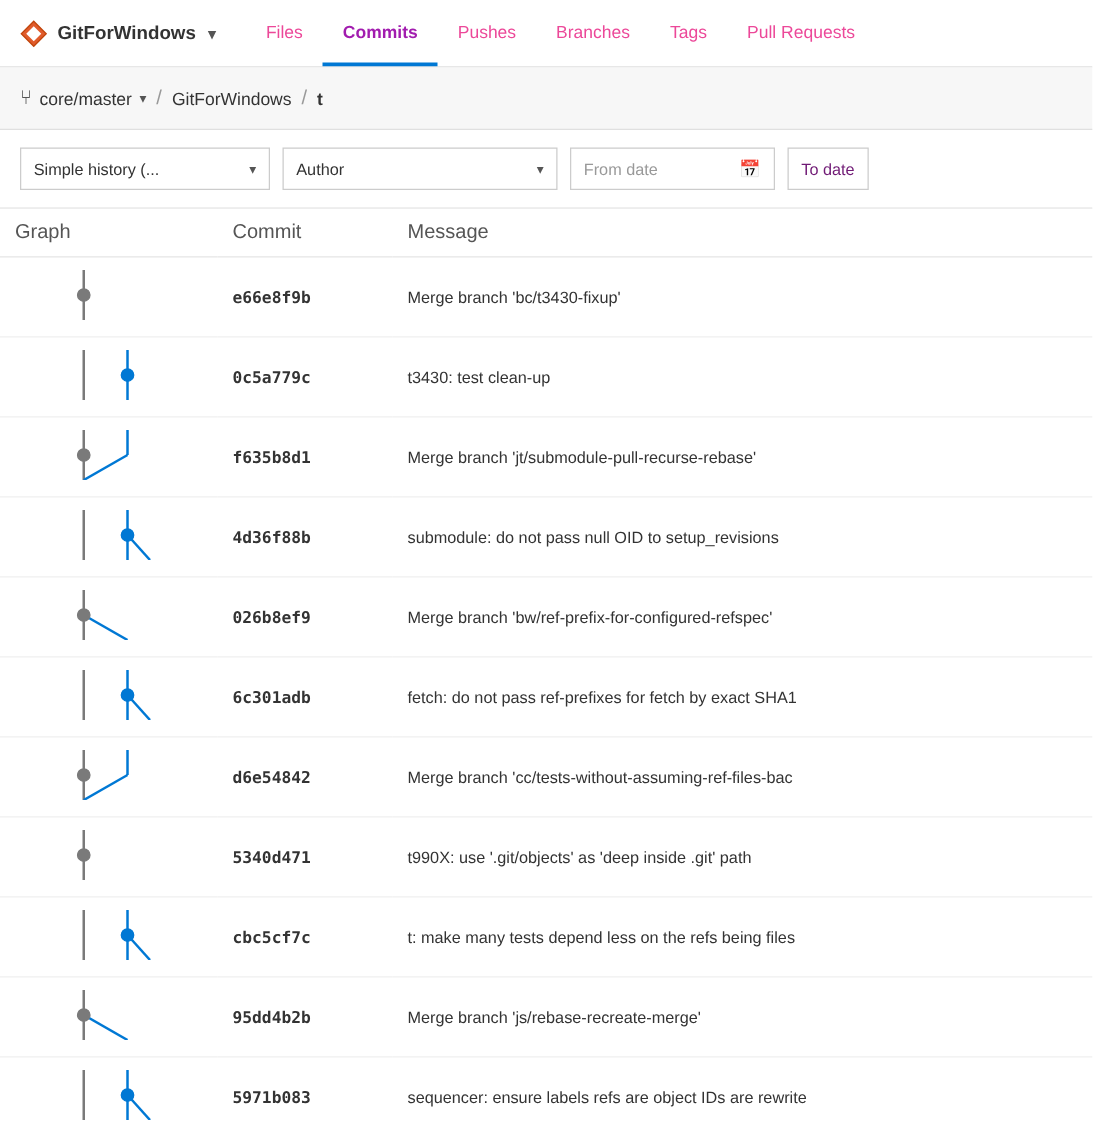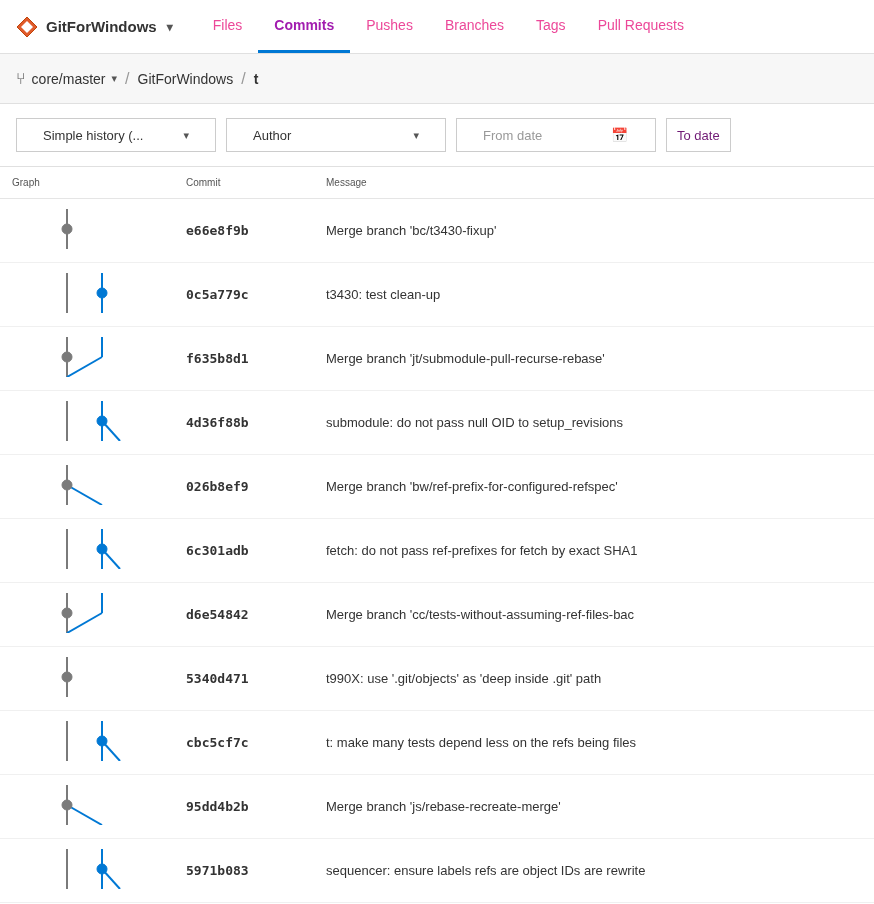--- a/index.html
+++ b/index.html
@@ -38,41 +38,41 @@
     .breadcrumb-path { font-size: 14px; color: #333; }
     .breadcrumb-bold { font-weight: 700; }
 
     
     .filter-bar {
       display: flex; align-items: center; padding: 14px 16px; gap: 10px;
       border-bottom: 1px solid #e0e0e0; background: #fff;
     }
     .filter-dropdown {
       display: flex; align-items: center; justify-content: space-between;
-      border: 1px solid #ccc; padding: 6px 26px; cursor: pointer;
+      border: 1px solid #ccc; padding: 6px 10px; cursor: pointer;
       background: #fff; font-size: 13px; color: #333; height: 34px;
     }
     .filter-dropdown.history-filter { width: 200px; }
     .filter-dropdown.author-filter { width: 220px; }
-    .filter-dropdown.date-filter { width: 200px; text-align: center; }
+    .filter-dropdown.date-filter { width: 164px; text-align: center; }
     .filter-dropdown .chevron { font-size: 11px; color: #555; margin-left: 8px; }
     .filter-dropdown .cal-icon { font-size: 14px; color: #555; margin-left: 8px; }
     .filter-date-to {
       display: flex; align-items: center;
       border: 1px solid #ccc; padding: 6px 10px;
       background: #fff; font-size: 13px; color: #999; height: 34px;
     }
 
     
     .commits-table { width: 100%; border-collapse: collapse; }
     .commits-table thead tr {
       background: #fff; border-bottom: 1px solid #e5e5e5;
     }
     .commits-table th {
-      text-align: left; padding: 10px 12px; font-size: 10px;
+      text-align: left; padding: 10px 12px; font-size: 16px;
       font-weight: 400; color: #555;
     }
     .commits-table th.graph-col { width: 150px; }
     .commits-table th.commit-col { width: 140px; }
     .commits-table th.message-col { }
     .commits-table tbody tr {
       border-bottom: 1px solid #f0f0f0;
     }
     .commits-table td {
       padding: 10px 12px; font-size: 13px; vertical-align: middle;

